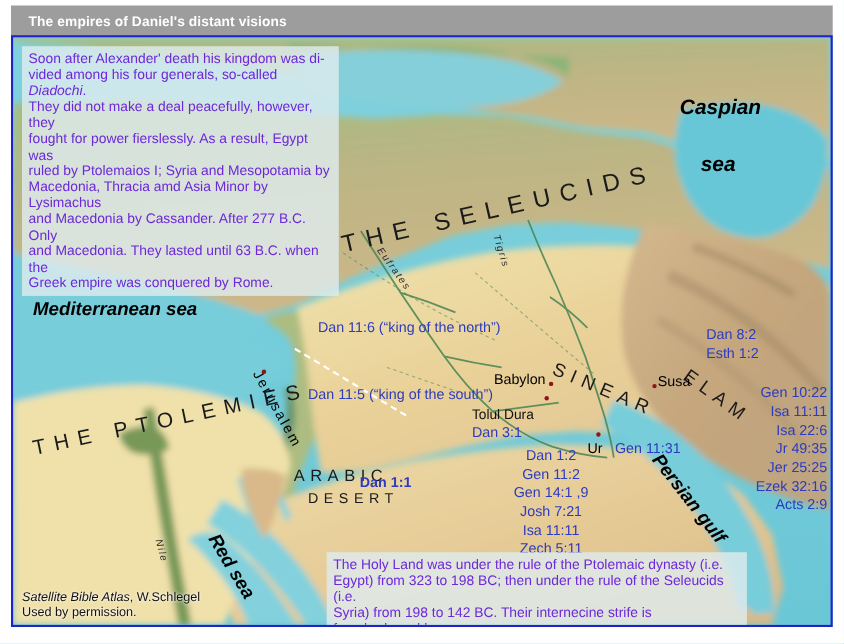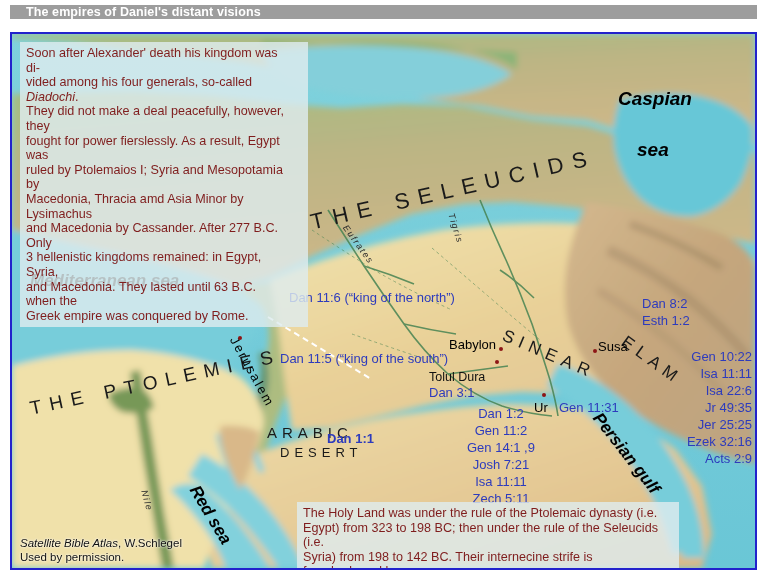--- a/index.html
+++ b/index.html
@@ -15,21 +15,21 @@
     position: relative;
     width: 767px;
     height: 585px;
     background: #ffffff;
   }
 
   
   #title-bar {
     position: absolute;
     left: 10px; top: 5px;
-    width: 747px; height: 14px;
+    width: 747px; height: 30px;
     background: #9d9d9d;
     display: flex;
     align-items: center;
     padding-left: 16px;
   }
   #title-bar .title-text {
     color: #ffffff;
     font-size: 12.5px;
     font-weight: bold;
     letter-spacing: 0.1px;
@@ -99,24 +99,24 @@
     position: absolute;
     width: 4px; height: 4px;
     background: #8d1616;
     border-radius: 50%;
   }
 
   
   .info-box {
     position: absolute;
     background: rgba(222,235,238,0.82);
-    color: #7f1d1d;
+    color: #6d28d9;
     font-size: 12.6px;
     line-height: 14.6px;
-    padding: 4px 21px 4px 6px;
+    padding: 4px 6px 4px 6px;
   }
   .info-box .em { font-style: italic; }
 
   #top-info { left: 8px; top: 8px; width: 288px; }
   #bottom-info { left: 285px; top: 468px; width: 382px; }
 
   #credit {
     position: absolute;
     left: 8px; bottom: 4px;
     font-size: 11.5px;
@@ -362,21 +362,20 @@
     </div>
 
     <div class="info-box" id="top-info">
       <div>Soon after Alexander' death his kingdom was di-</div>
       <div><span>vided among his four generals, so-called </span><span class="em">Diadochi</span><span>.</span></div>
       <div>They did not make a deal peacefully, however, they</div>
       <div>fought for power fierslessly. As a result, Egypt was</div>
       <div>ruled by Ptolemaios I; Syria and Mesopotamia by</div>
       <div>Macedonia, Thracia amd Asia Minor by Lysimachus</div>
       <div>and Macedonia by Cassander. After 277 B.C. Only</div>
-      <div>3 hellenistic kingdoms remained: in Egypt, Syria,</div>
       <div>and Macedonia. They lasted until 63 B.C. when the</div>
       <div>Greek empire was conquered by Rome.</div>
     </div>
 
     <div class="info-box" id="bottom-info">
       <div>The Holy Land was under the rule of the Ptolemaic dynasty (i.e.</div>
       <div>Egypt) from 323 to 198 BC; then under the rule of the Seleucids (i.e.</div>
       <div>Syria) from 198 to 142 BC. Their internecine strife is foreshadowed by</div>
 
     </div>

